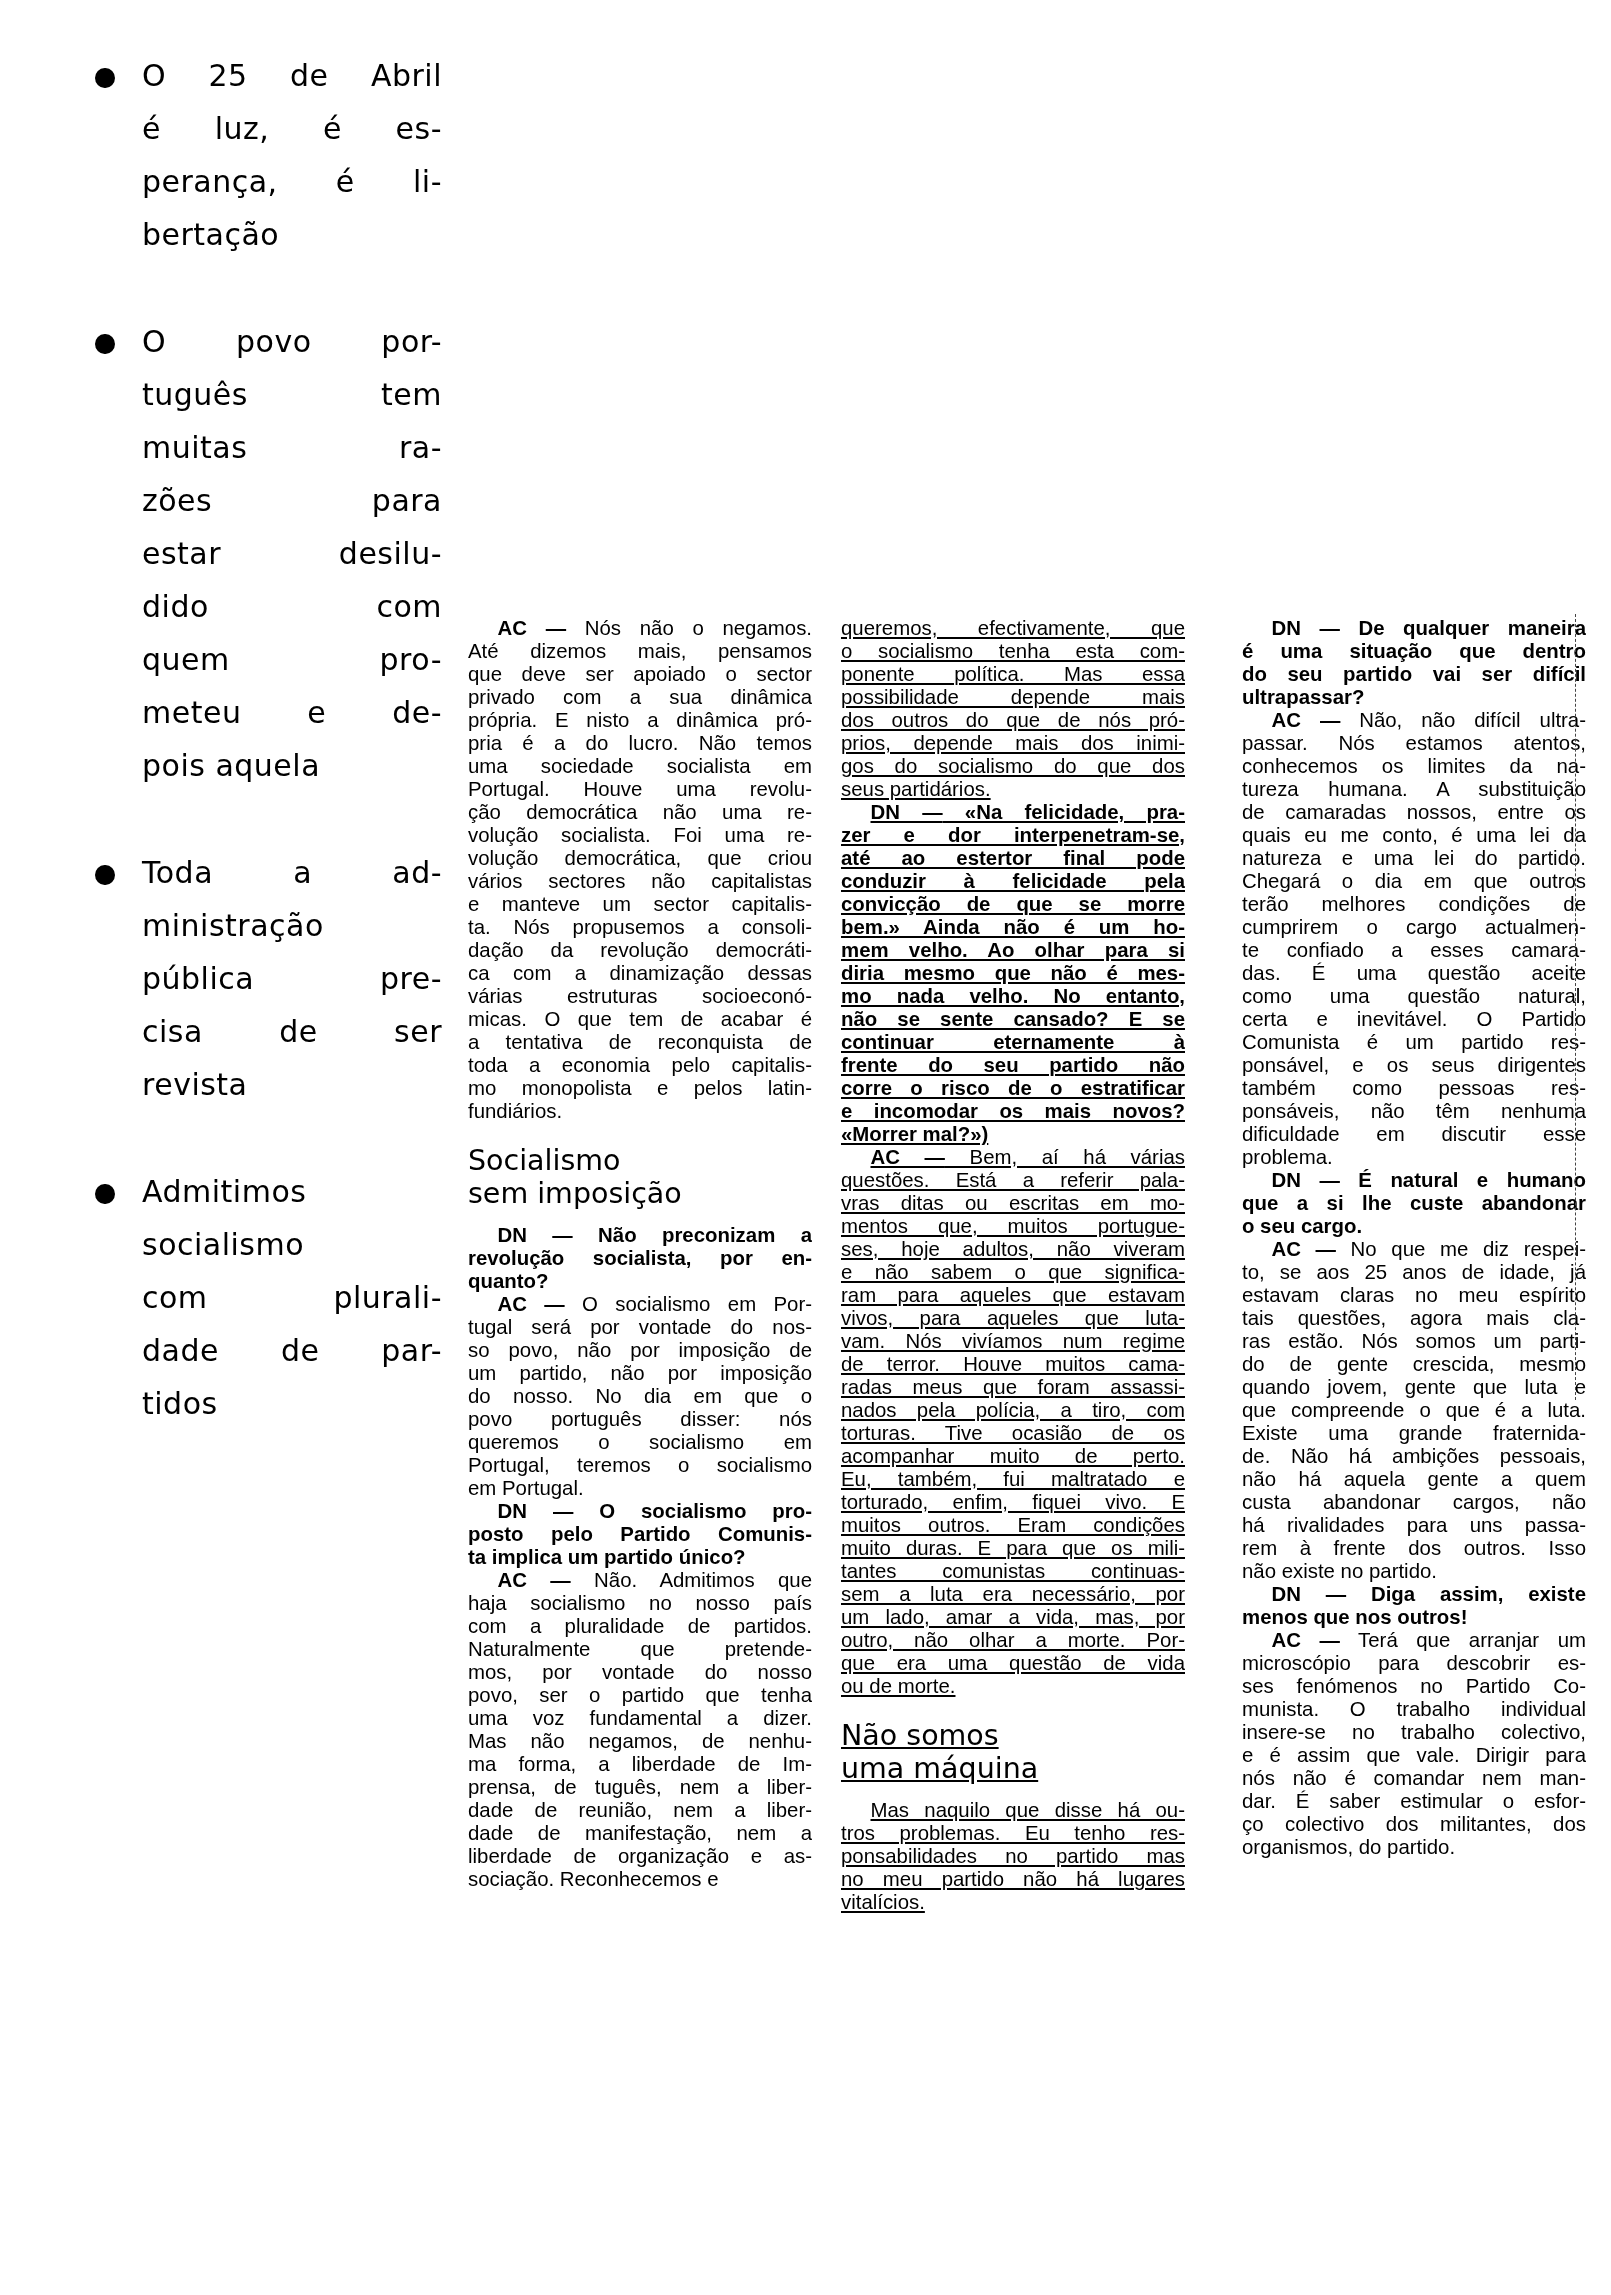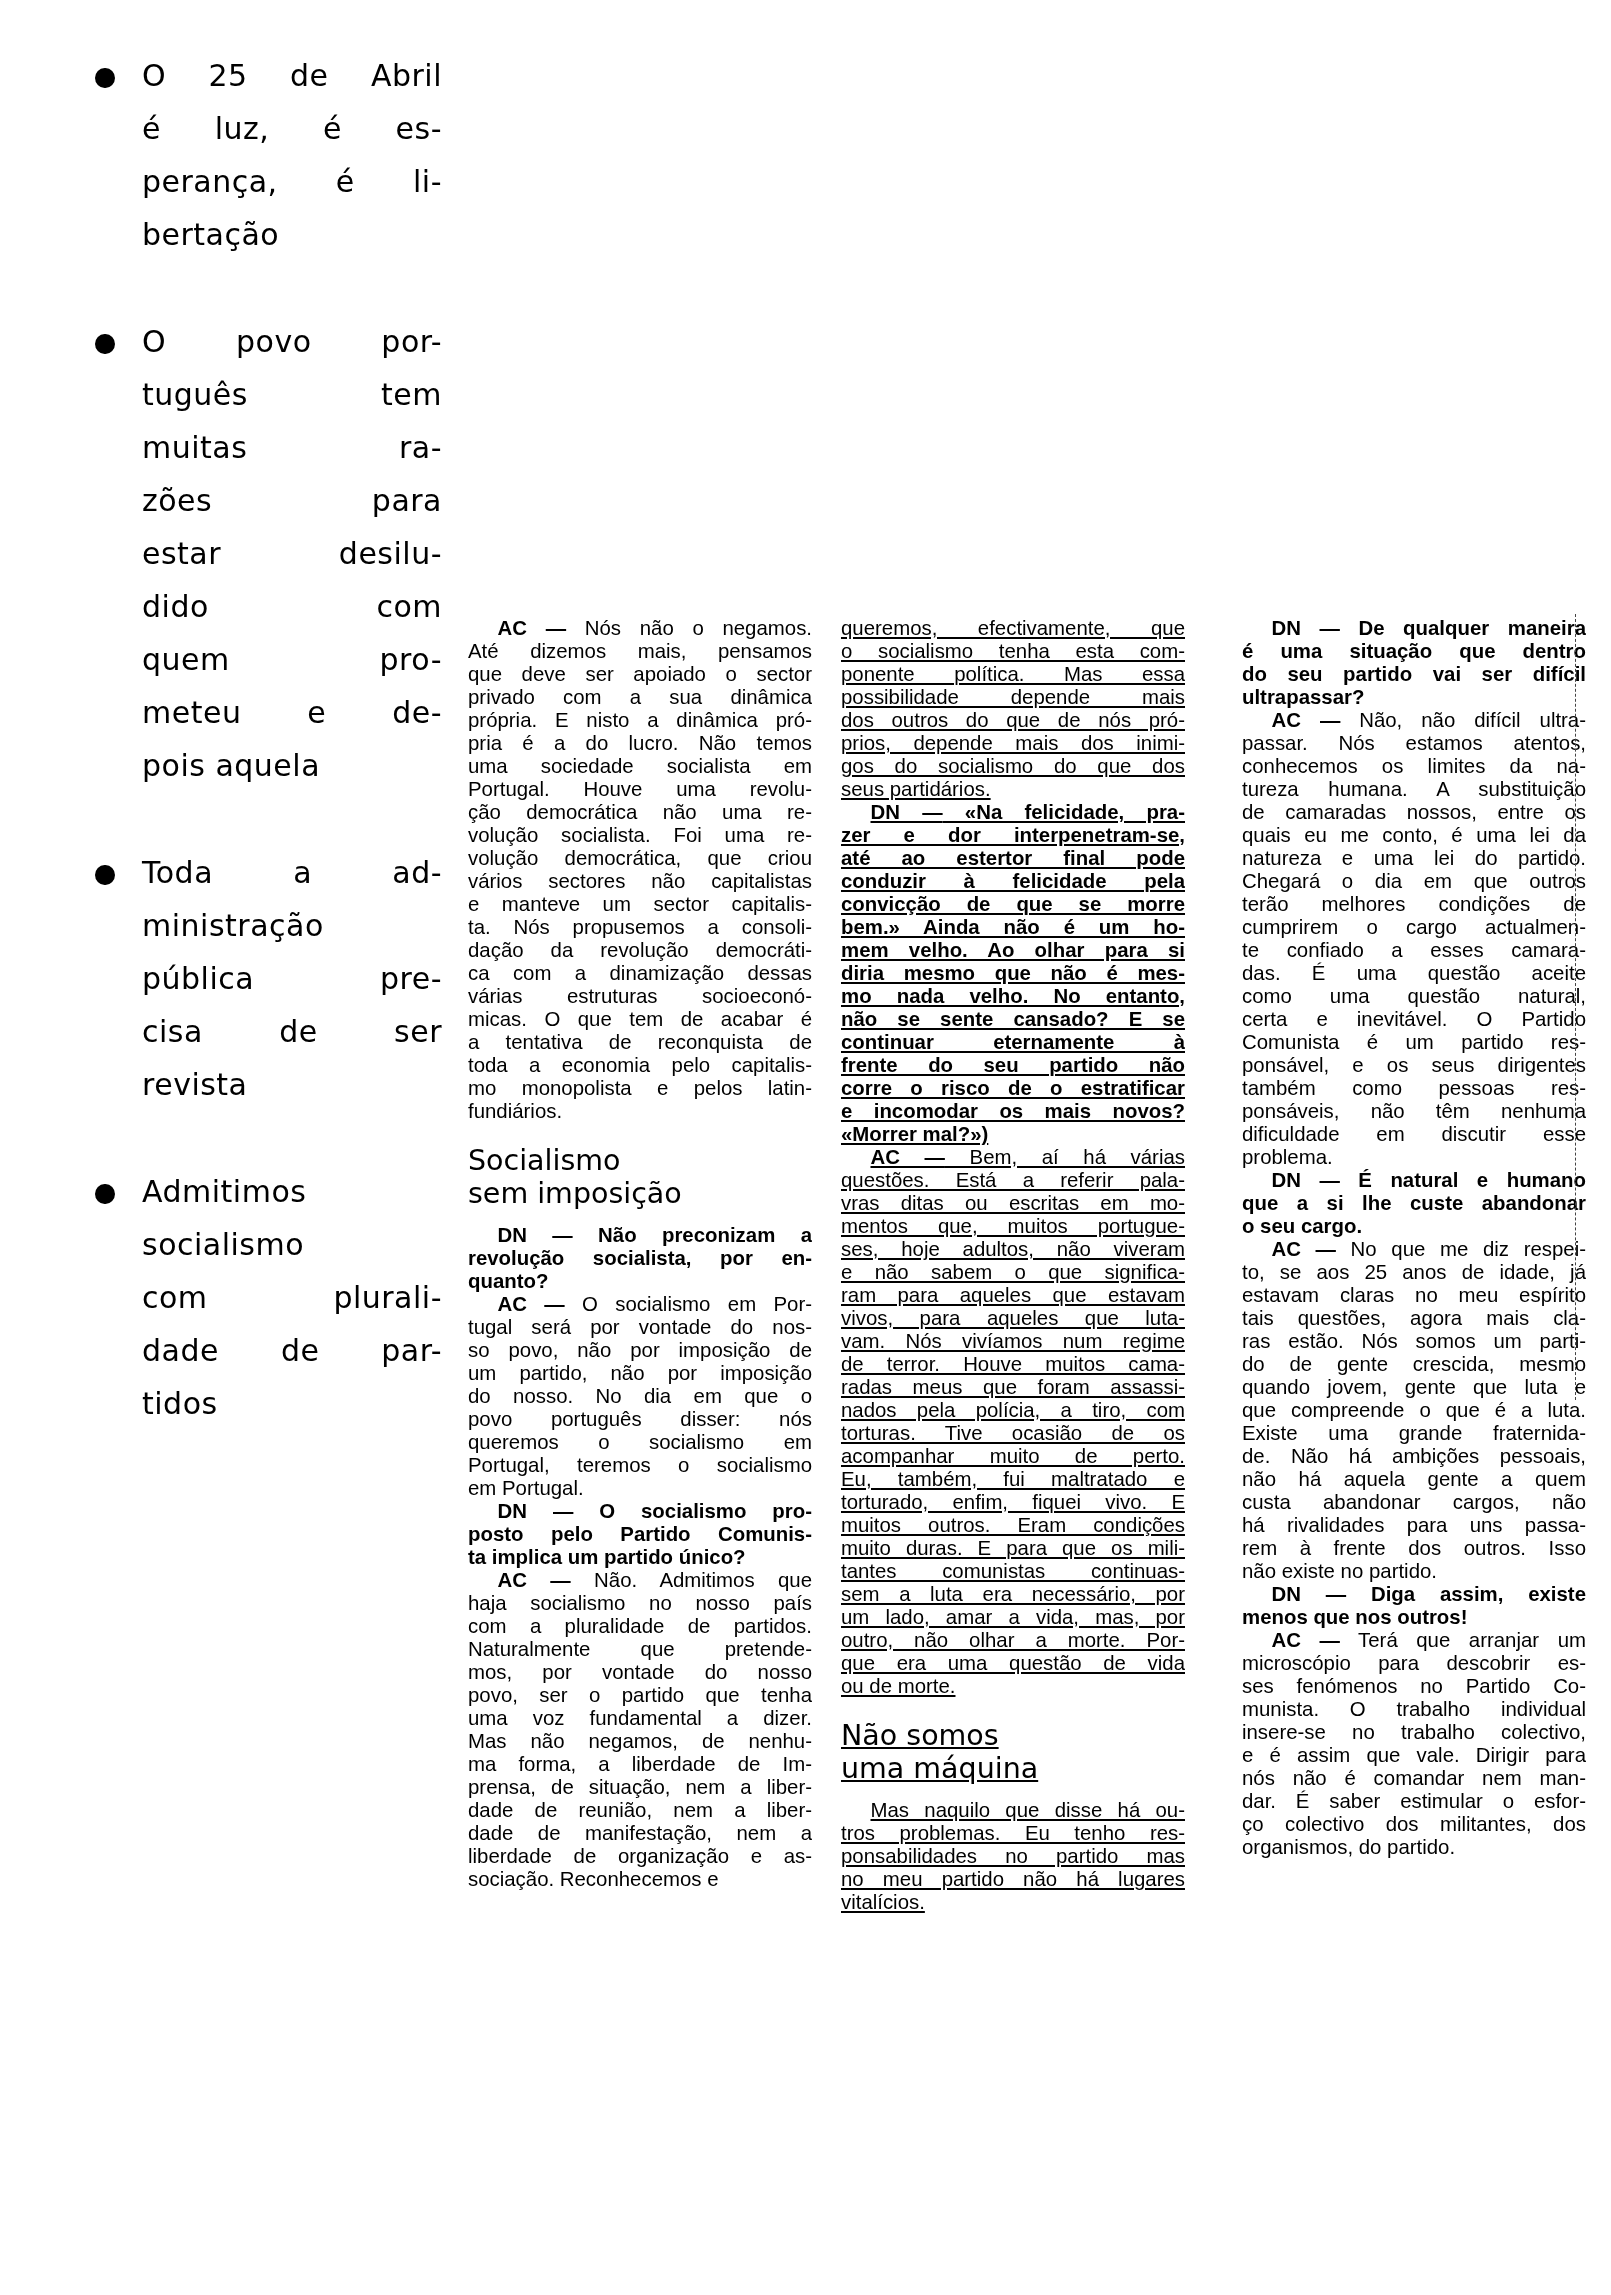--- a/index.html
+++ b/index.html
@@ -130,21 +130,21 @@
     <div class="p">
       <span class="line first"><span class="spk">AC —</span><span> Não. Admitimos que</span></span>
       <span class="line">haja socialismo no nosso país</span>
       <span class="line">com a pluralidade de partidos.</span>
       <span class="line">Naturalmente que pretende-</span>
       <span class="line">mos, por vontade do nosso</span>
       <span class="line">povo, ser o partido que tenha</span>
       <span class="line">uma voz fundamental a dizer.</span>
       <span class="line">Mas não negamos, de nenhu-</span>
       <span class="line">ma forma, a liberdade de Im-</span>
-      <span class="line">prensa, de situação, nem a liber-</span>
+      <span class="line">prensa, de tuguês, nem a liber-</span>
       <span class="line">dade de reunião, nem a liber-</span>
       <span class="line">dade de manifestação, nem a</span>
       <span class="line">liberdade de organização e as-</span>
       <span class="line last">sociação. Reconhecemos e</span>
     </div>
   </div>
 <div class="col col2" id="col2">
     <div class="p">
       <span class="line">queremos, efectivamente, que</span>
       <span class="line">o socialismo tenha esta com-</span>

